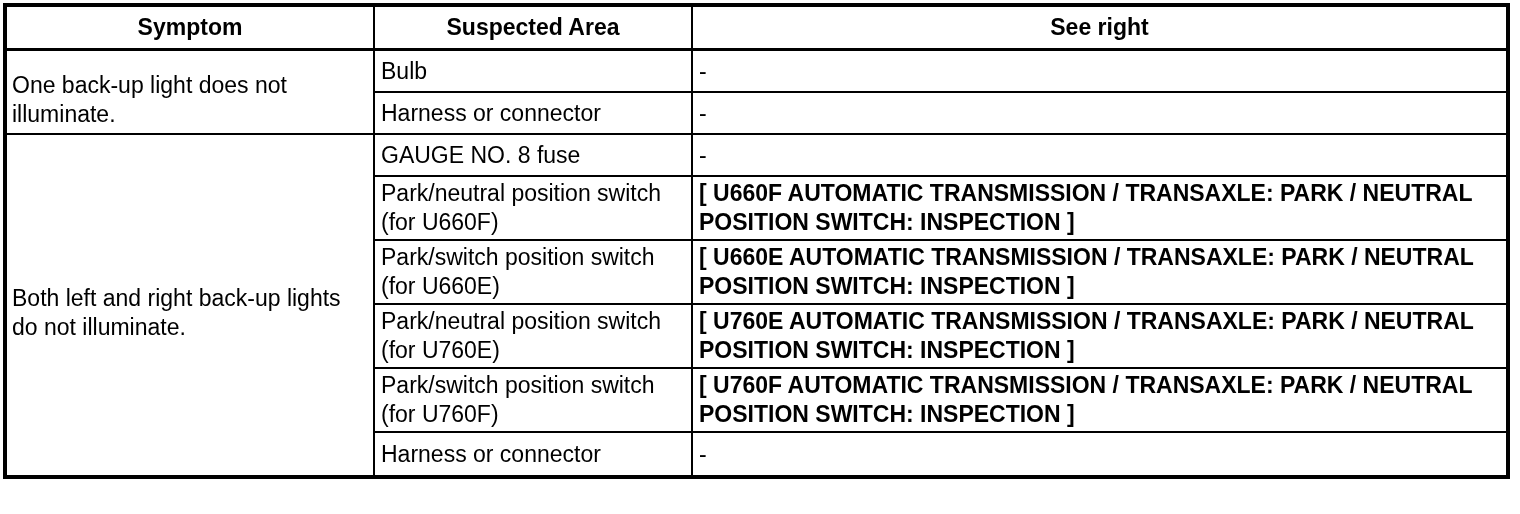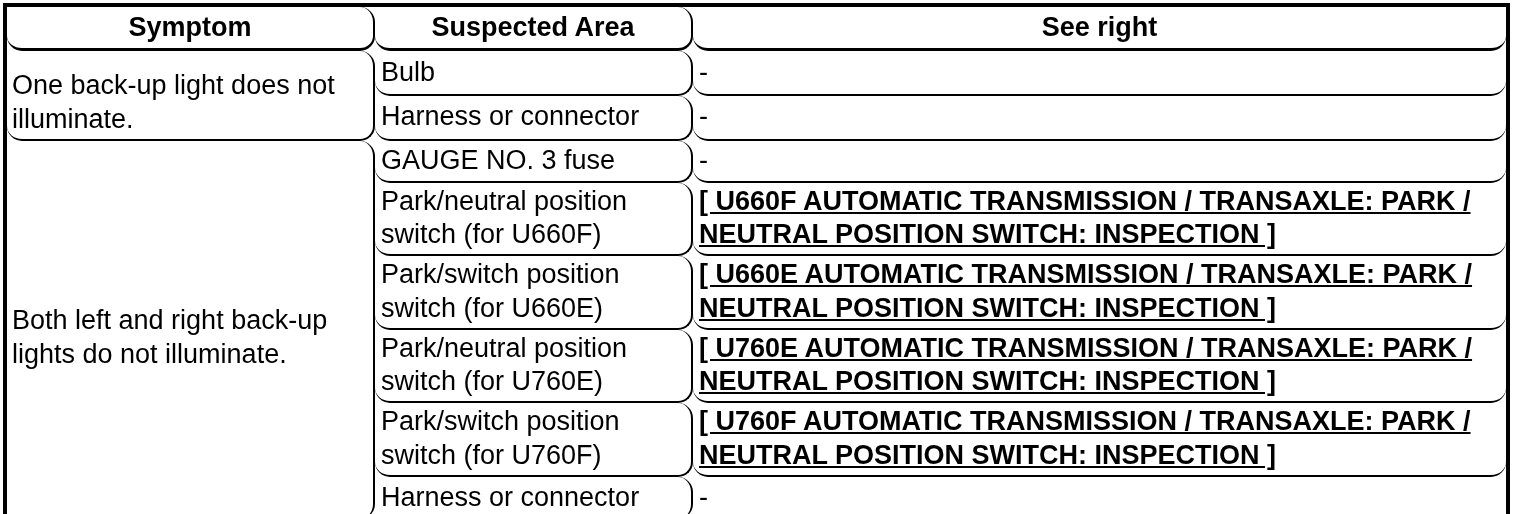--- a/index.html
+++ b/index.html
@@ -22,25 +22,24 @@
     border-spacing: 0;
     table-layout: fixed;
     background: #ffffff;
   }
   col.c1 { width: 368px; }
   col.c2 { width: 318px; }
   col.c3 { width: 813px; }
   th, td {
     border-right: 2px solid #000000;
     border-bottom: 2px solid #000000;
-    font-size: 27px;
+    font-size: 23px;
     line-height: 1.25;
     vertical-align: middle;
     overflow: hidden;
-    border-radius: 15px;
   }
   th {
     height: 44px;
     border-bottom: 3px solid #000000;
     font-weight: bold;
     text-align: center;
     padding: 2px 4px;
   }
   th:last-child, td:last-child { border-right: none; }
   td.symptom {
@@ -50,21 +49,21 @@
   }
   td.area {
     text-align: left;
     padding: 2px 4px 2px 6px;
     margin-left: 48px;
   }
   td.page {
     text-align: left;
     padding: 2px 4px 2px 6px;
   }
-  td.page.bold { font-weight: bold; text-decoration: underline; }
+  td.page.bold { font-weight: bold; }
   tr.r-short td { height: 42px; }
   tr.r-tall td { height: 64px; }
   td.no-bottom { border-bottom: none; }
 </style>
 </head>
 <body>
 
 <div class="table-wrap">
   <table class="trouble-table">
     <colgroup>
@@ -86,21 +85,21 @@
         <td class="area">Bulb</td>
         <td class="page">-</td>
       </tr>
       <tr class="r-short">
         <td class="area">Harness or connector</td>
         <td class="page">-</td>
       </tr>
 
       <tr class="r-short">
         <td class="symptom no-bottom" rowspan="6">Both left and right back-up lights do not illuminate.</td>
-        <td class="area">GAUGE NO. 3 fuse</td>
+        <td class="area">GAUGE NO. 8 fuse</td>
         <td class="page">-</td>
       </tr>
       <tr class="r-tall">
         <td class="area">Park/neutral position switch (for U660F)</td>
         <td class="page bold">[ U660F AUTOMATIC TRANSMISSION / TRANSAXLE: PARK / NEUTRAL POSITION SWITCH: INSPECTION ]</td>
       </tr>
       <tr class="r-tall">
         <td class="area">Park/switch position switch (for U660E)</td>
         <td class="page bold">[ U660E AUTOMATIC TRANSMISSION / TRANSAXLE: PARK / NEUTRAL POSITION SWITCH: INSPECTION ]</td>
       </tr>

